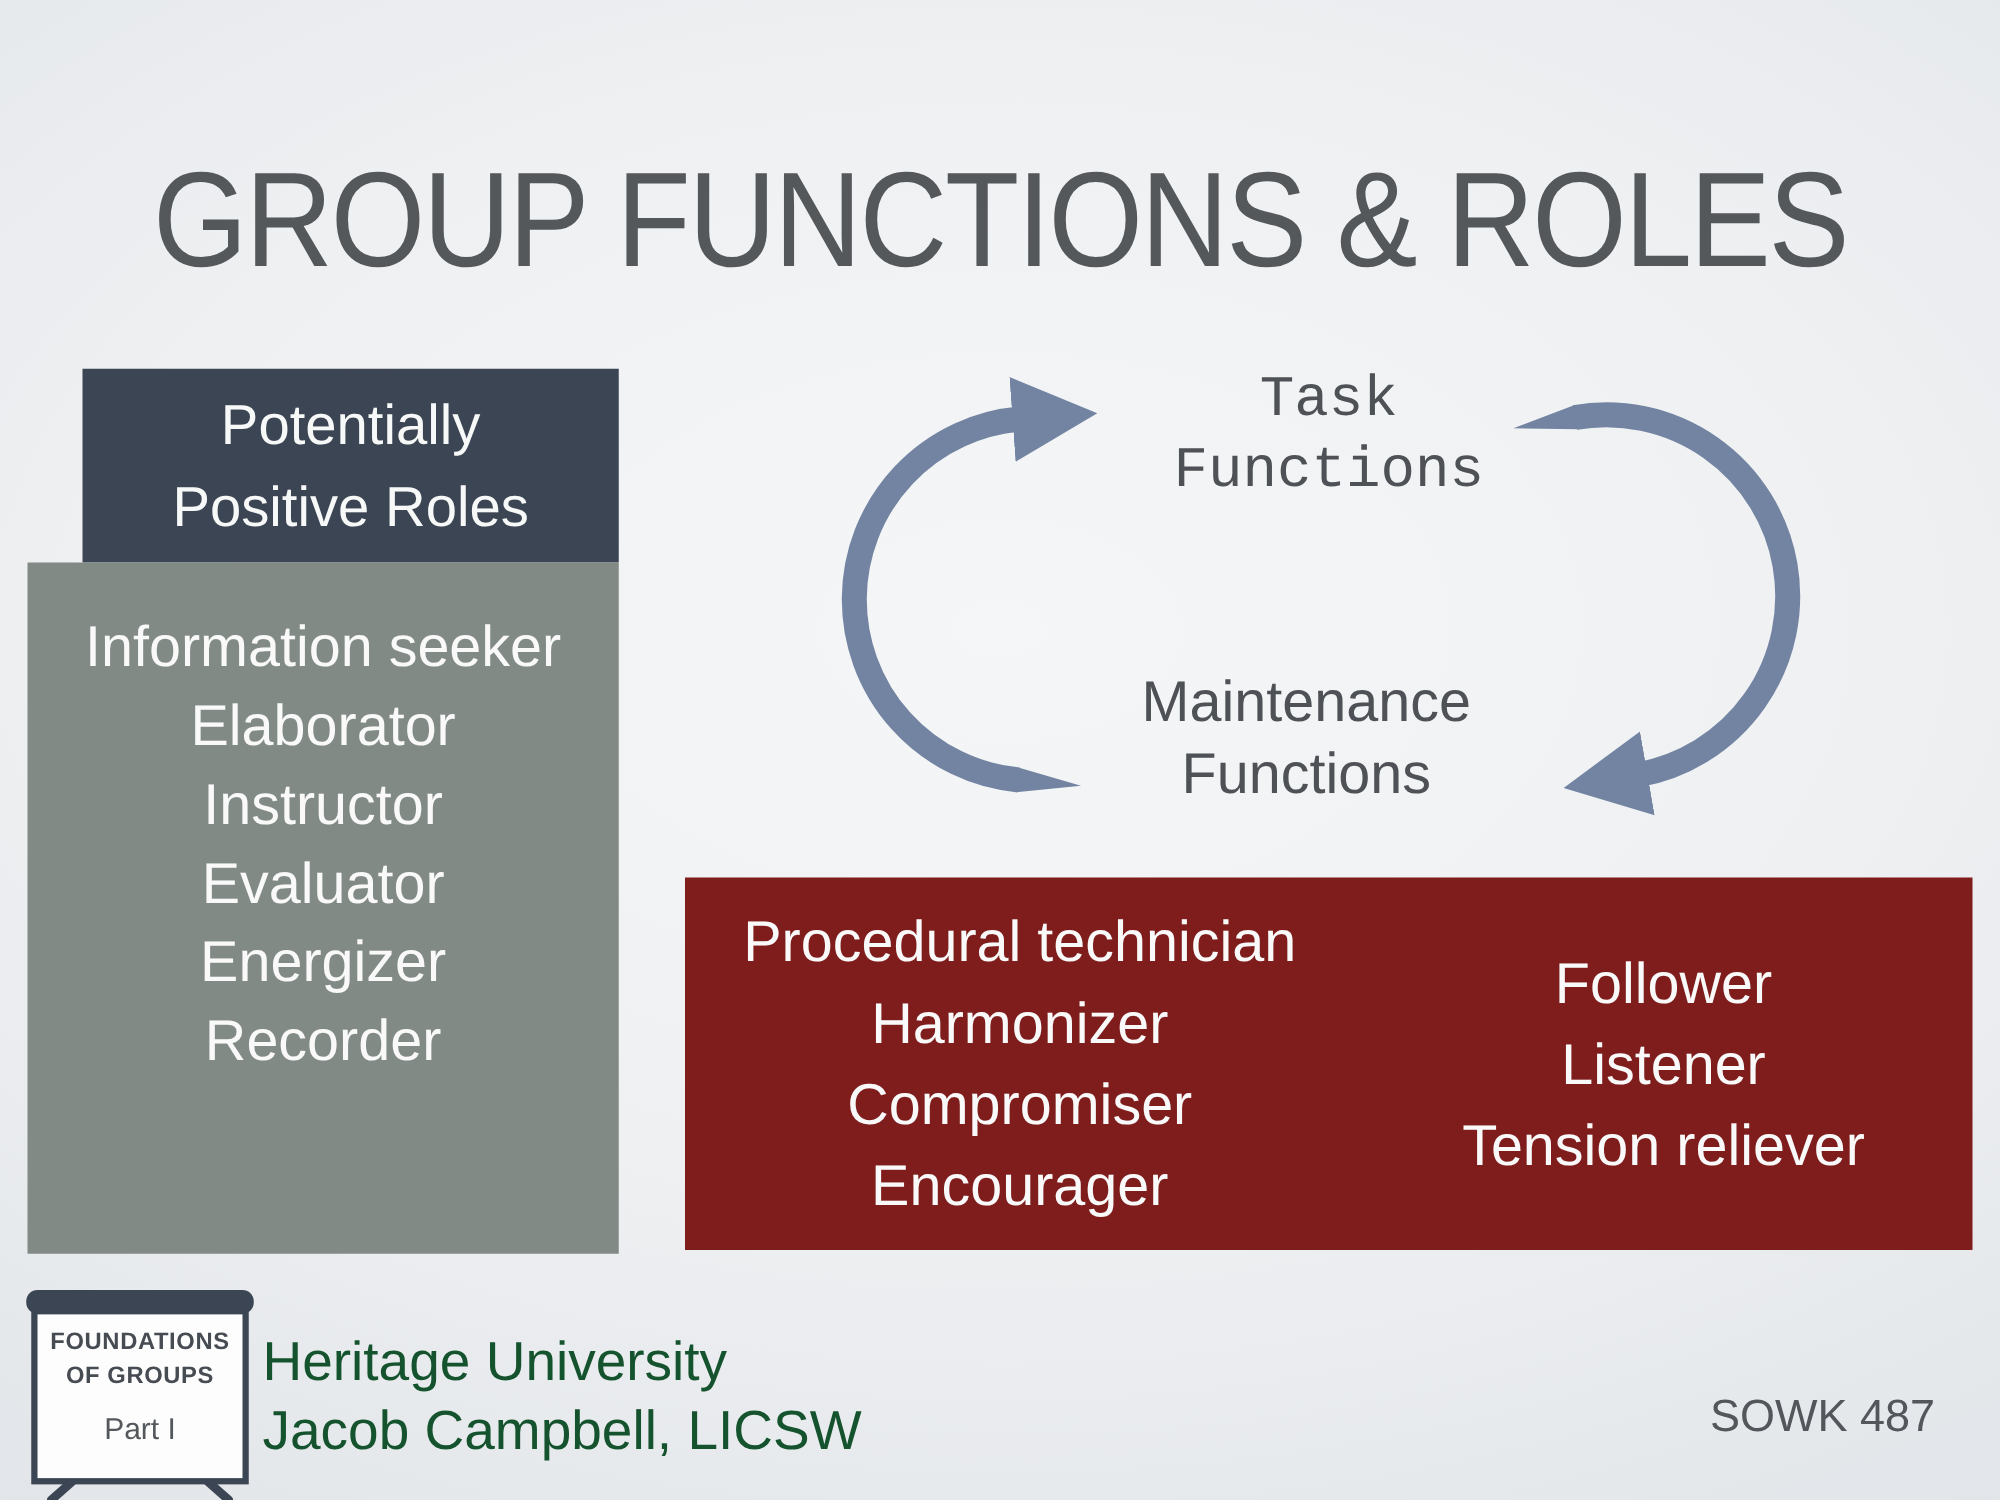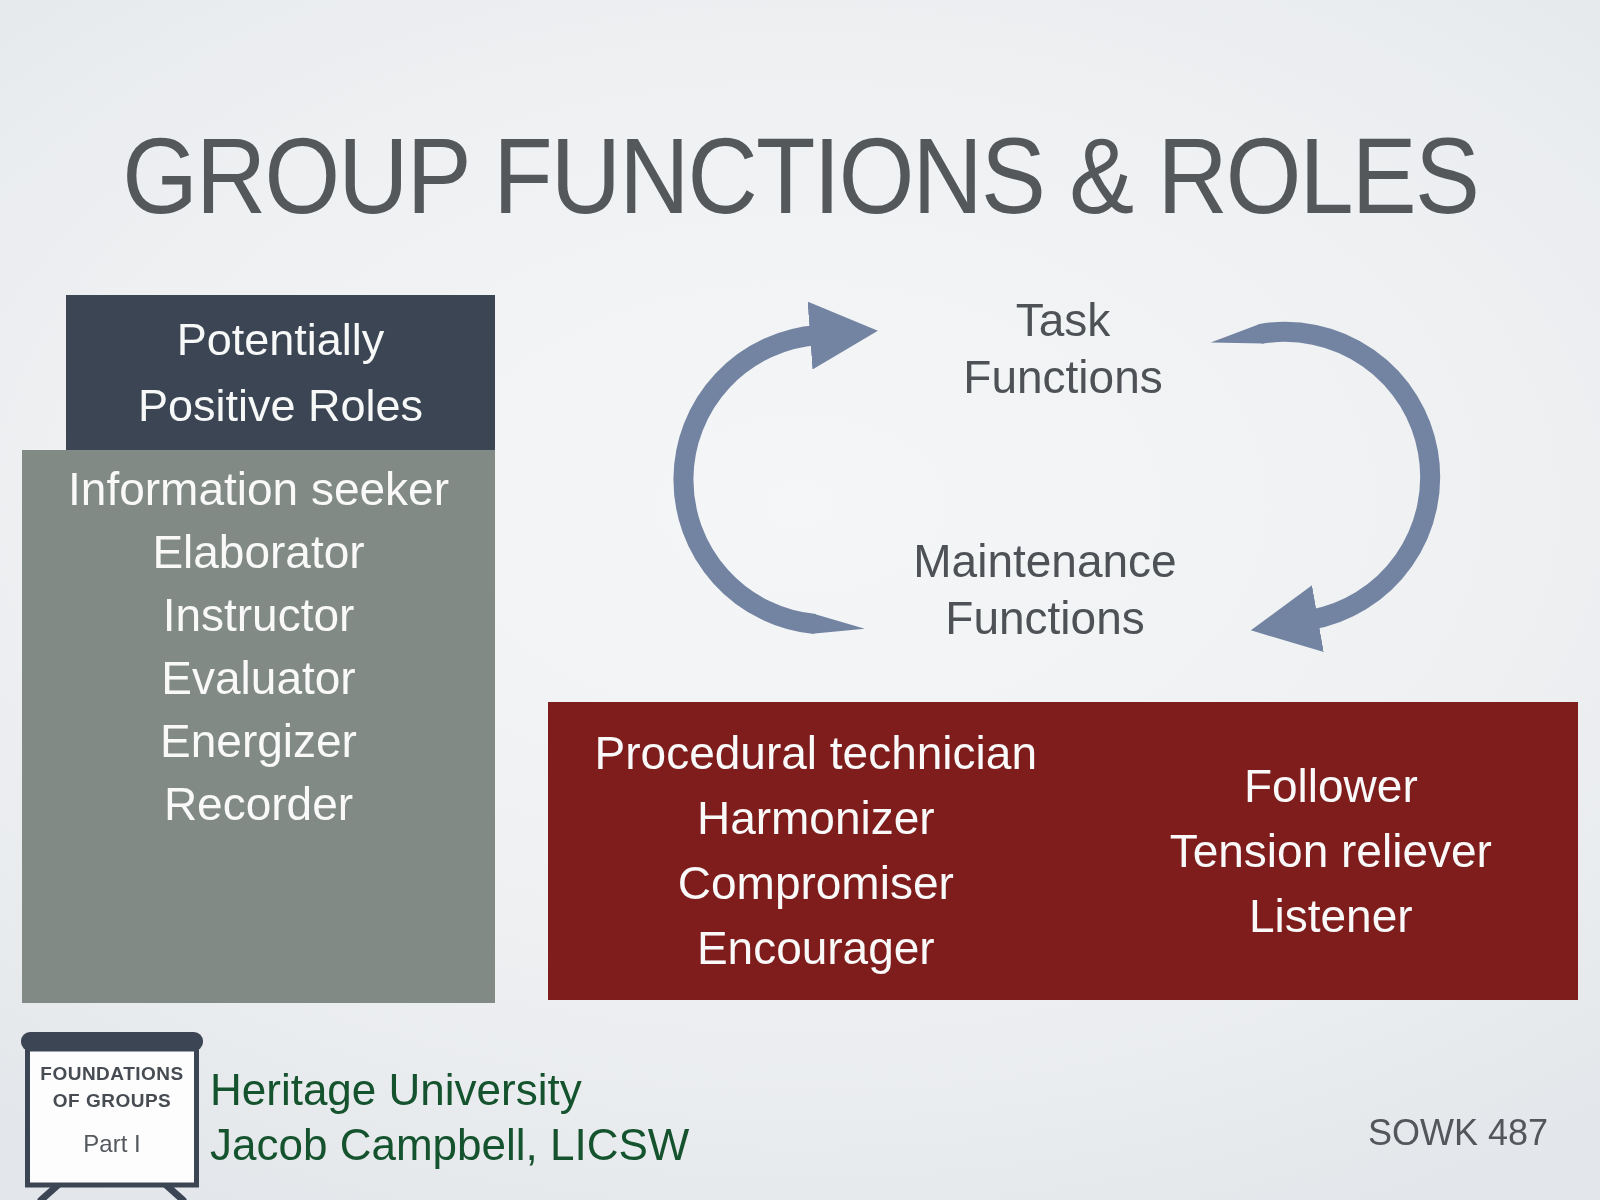--- a/index.html
+++ b/index.html
@@ -14,29 +14,29 @@
   .title-wrap{position:absolute;left:0;top:108px;width:1600px;height:136px;
     display:flex;align-items:center;justify-content:center;}
   .title{font-size:108px;font-weight:300;letter-spacing:-2px;color:#55585b;
     white-space:nowrap;transform:scaleX(0.9);transform-origin:center;line-height:1;}
 
   
   .left-panel{position:absolute;left:22px;top:295px;width:473px;height:708px;}
   .left-panel .hd{height:155px;background:#3c4553;color:#f7f8f8;
     display:flex;align-items:center;justify-content:center;text-align:center;
     font-size:45px;font-weight:300;line-height:1.45;padding:0 30px;box-sizing:border-box;margin-left:44px;}
-  .left-panel .bd{height:553px;background:#828a86;padding-top:8px;box-sizing:border-box;}
+  .left-panel .bd{height:553px;background:#828a86;padding-top:36px;box-sizing:border-box;}
   .left-panel ul{list-style:none;margin:0;padding:0;text-align:center;}
   .left-panel li{color:#f8f9f8;font-size:46px;font-weight:300;line-height:63px;}
 
   
   .cycle-svg{position:absolute;left:650px;top:300px;width:800px;height:400px;}
   .cycle-label{position:absolute;text-align:center;white-space:pre-line;
     color:#4e5155;font-size:46px;font-weight:300;line-height:57px;}
-  .cycle-label.task{left:913px;top:292px;width:300px;}
+  .cycle-label.task{left:913px;top:292px;width:300px;font-family:Liberation Mono, monospace;}
   .cycle-label.maint{left:895px;top:533px;width:300px;}
 
   
   .bottom-panel{position:absolute;left:548px;top:702px;width:1030px;height:298px;background:#7f1d1d;}
   .bottom-panel .col{position:absolute;top:0;height:100%;display:flex;flex-direction:column;
     justify-content:center;text-align:center;}
   .bottom-panel .col.left{left:0;width:52%;}
   .bottom-panel .col.right{left:52%;width:48%;}
   .bottom-panel .line{color:#f8f9f8;font-size:46px;font-weight:300;line-height:65px;}
 
@@ -98,22 +98,22 @@
 
   <section class="bottom-panel">
     <div class="col left">
       <div class="line">Procedural technician</div>
       <div class="line">Harmonizer</div>
       <div class="line">Compromiser</div>
       <div class="line">Encourager</div>
     </div>
     <div class="col right">
       <div class="line">Follower</div>
+      <div class="line">Listener</div>
       <div class="line">Tension reliever</div>
-      <div class="line">Listener</div>
     </div>
   </section>
 
   <div class="badge">
     <svg width="200" height="174" viewBox="0 0 200 174" xmlns="http://www.w3.org/2000/svg">
       <path d="M45,159 L28,174" stroke="#3c4553" stroke-width="7" stroke-linecap="round"></path>
       <path d="M153,159 L170,174" stroke="#3c4553" stroke-width="7" stroke-linecap="round"></path>
       <rect x="14.5" y="23" width="169" height="136" fill="#fdfdfe" stroke="#3c4553" stroke-width="5"></rect>
       <rect x="8" y="6" width="182" height="19" rx="9" fill="#3c4553"></rect>
     </svg>

